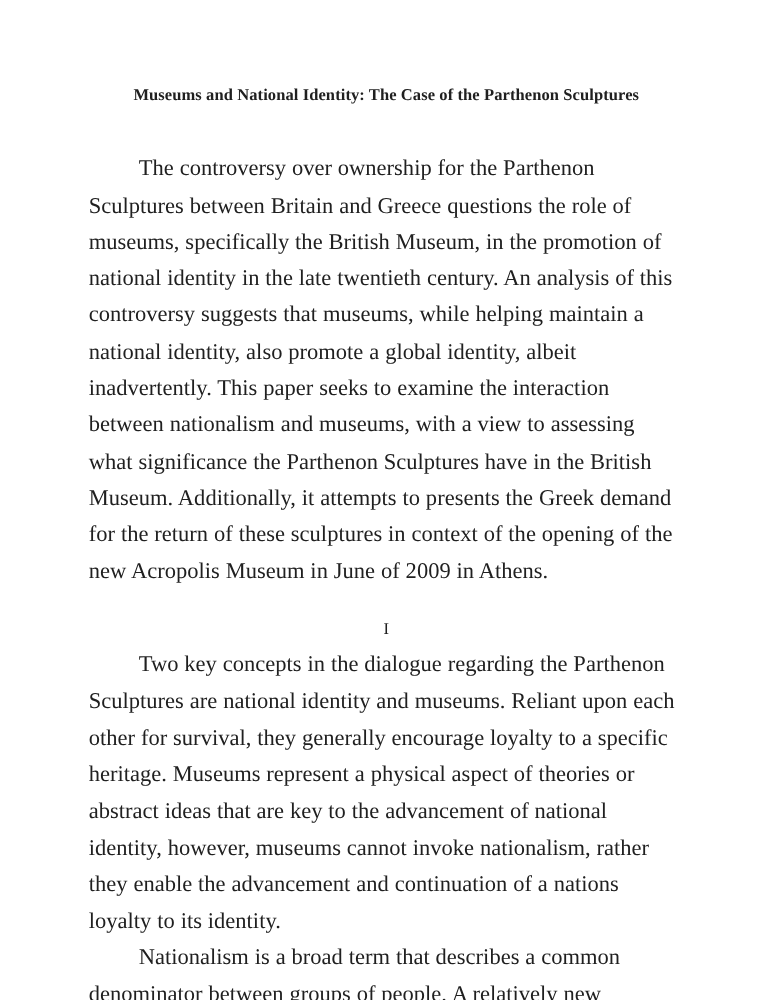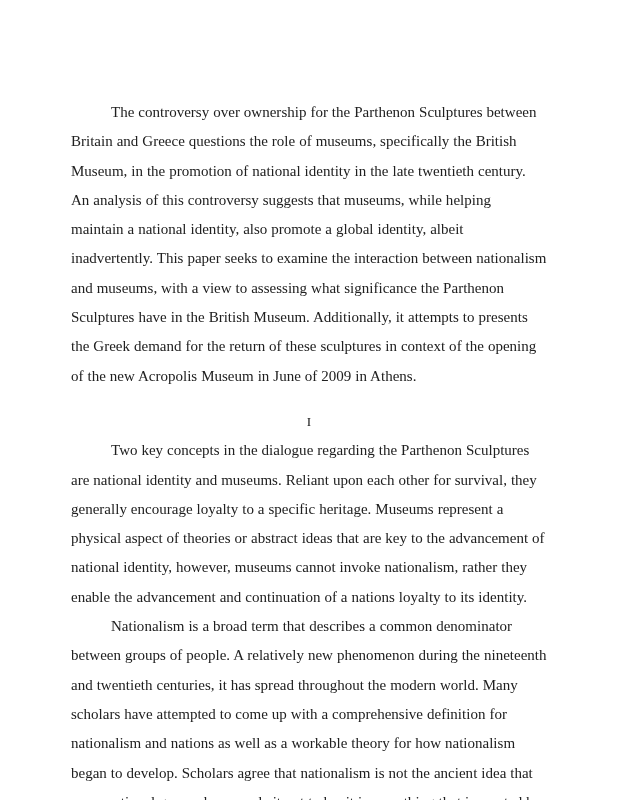--- a/index.html
+++ b/index.html
@@ -45,21 +45,21 @@
   .section-marker {
     text-align: center;
     font-size: 13.2px;
     line-height: 29.3px;
     margin: 0;
     color: #202020;
   }
 
   p.para {
     margin: 0;
-    font-size: 15px;
+    font-size: 18px;
     line-height: 29.3px;
     text-align: left;
     text-indent: 40px;
     color: #202020;
     letter-spacing: 0.01px;
     word-spacing: 0.2px;
   }
 
   
   .gap-after-title { height: 38px; }
@@ -68,20 +68,21 @@
 
   .para + .para { margin-top: 0; }
 </style>
 </head>
 <body>
 
 <div class="page">
 
   <div class="doc-body">
 
+    <h1 class="doc-title">Museums and National Identity: The Case of the Parthenon Sculptures</h1>
 
     <div class="gap-after-title"></div>
 
     <p class="para">The controversy over ownership for the Parthenon Sculptures between Britain and Greece questions the role of museums, specifically the British Museum, in the promotion of national identity in the late twentieth century. An analysis of this controversy suggests that museums, while helping maintain a national identity, also promote a global identity, albeit inadvertently. This paper seeks to examine the interaction between nationalism and museums, with a view to assessing what significance the Parthenon Sculptures have in the British Museum. Additionally, it attempts to presents the Greek demand for the return of these sculptures in context of the opening of the new Acropolis Museum in June of 2009 in Athens.</p>
 
     <div class="gap-before-section"></div>
 
     <div class="section-marker">I</div>
 
     <div class="gap-after-section"></div>

